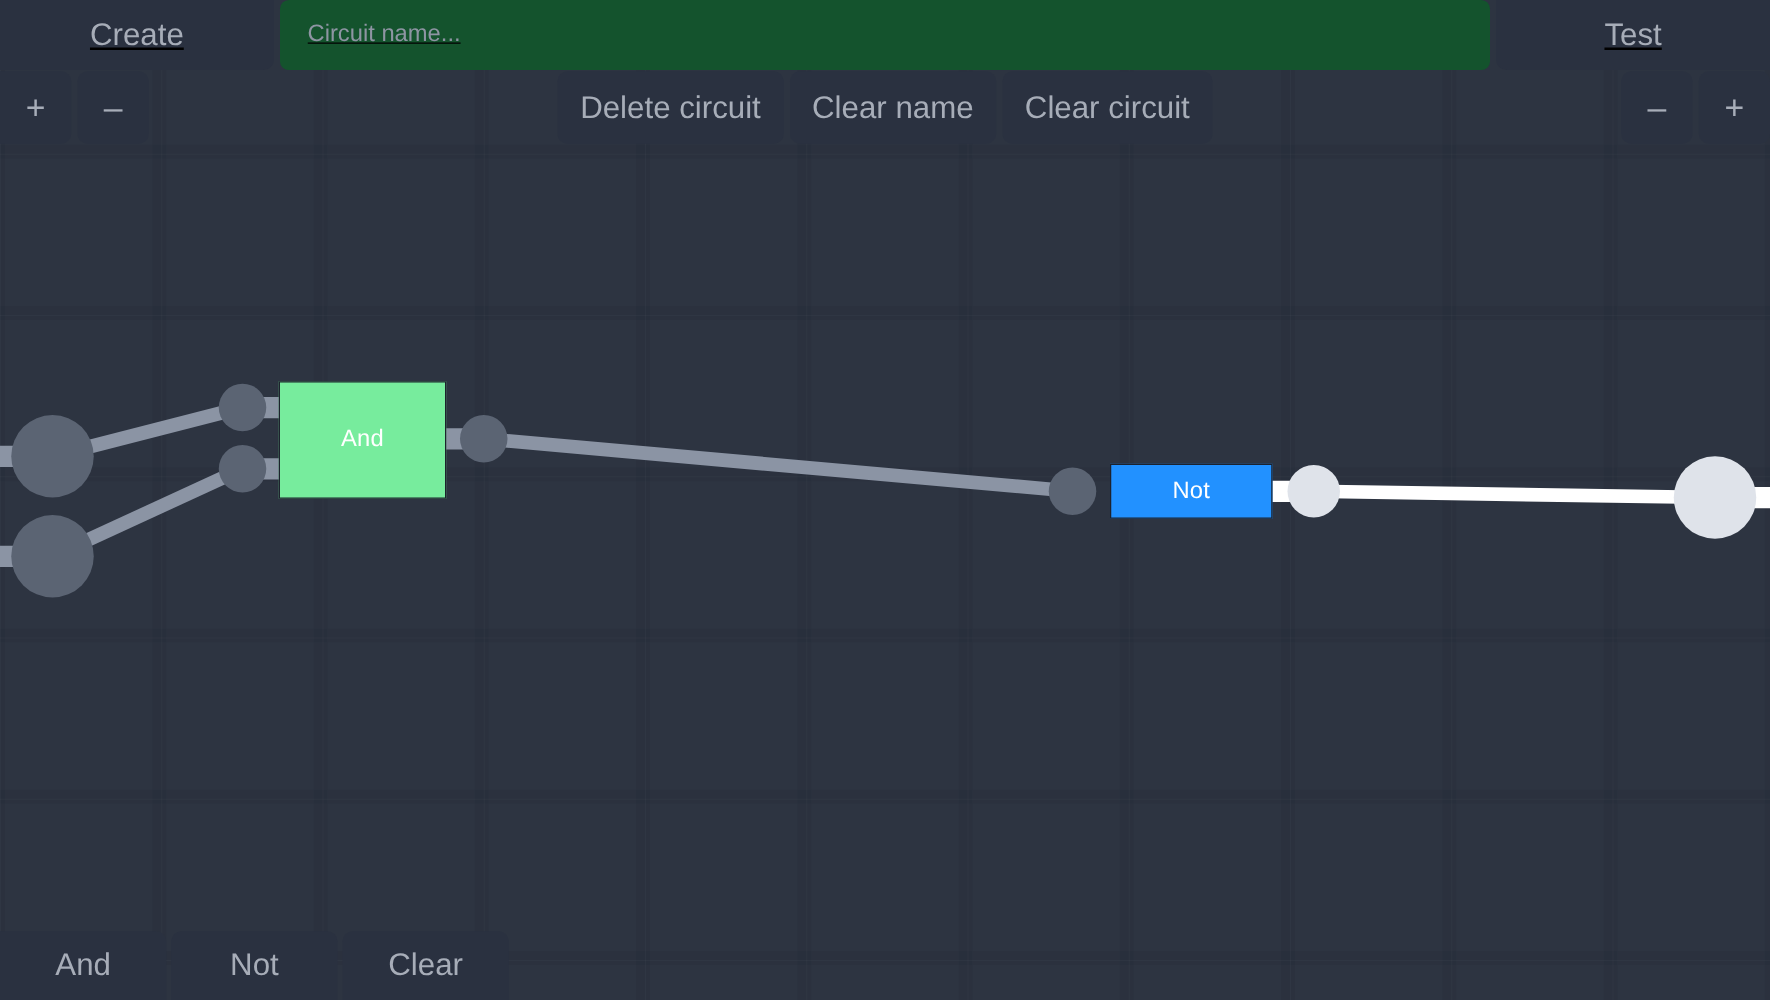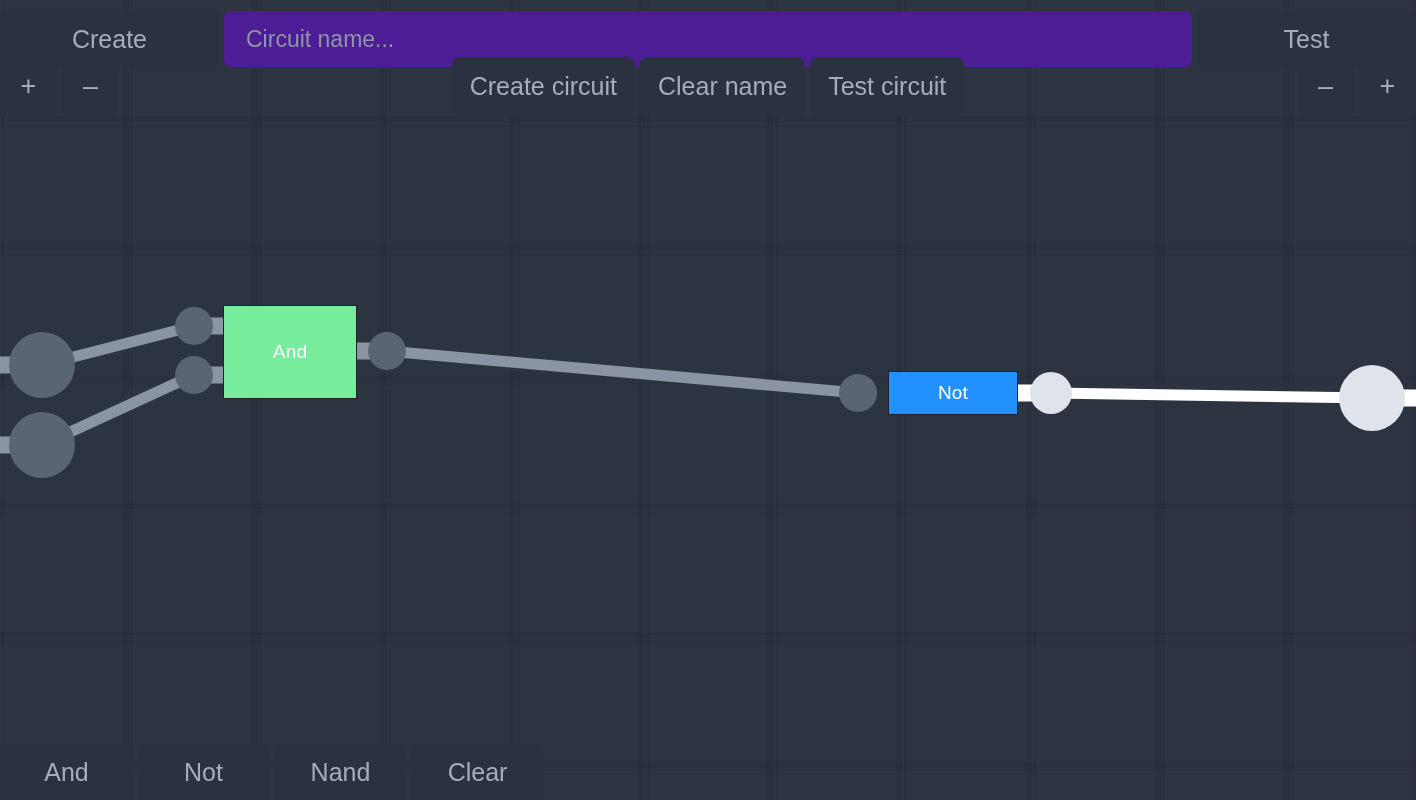--- a/index.html
+++ b/index.html
@@ -81,21 +81,21 @@
 
   
   .bar {
     position: absolute;
     left: 0;
     width: 1416px;
     display: flex;
     align-items: stretch;
   }
 
-  #topbar-row1 { top: 11px; height: 56px; }
+  #topbar-row1 { top: 0; height: 56px; text-decoration: underline; }
   #topbar-row2 { top: 57px; height: 58px; }
   #bottombar   { bottom: 0; height: 62px; }
 
   .btn {
     background: #2a3140;
     color: #a7adb8;
     border: none;
     border-radius: 7px;
     font-family: "Liberation Sans", sans-serif;
     font-size: 25px;
@@ -114,26 +114,26 @@
   .btn.small {
     font-size: 27px;
     padding: 0;
     width: 54px;
   }
 
   #create-btn { width: 219px; margin-right: 5px; height: 56px; border-radius: 0 0 8px 0; }
 
   #circuit-name {
     flex: 1 1 auto;
-    background: #4c1d95;
+    background: #14532d;
     border: none;
     border-radius: 7px;
     color: #aeb4bf;
     font-family: "Liberation Sans", sans-serif;
-    font-size: 23px;
+    font-size: 19px;
     font-weight: 300;
     padding: 0 22px;
     outline: none;
     margin-right: 5px;
     height: 56px;
   }
   #circuit-name::placeholder { color: #8e95a3; opacity: 1; }
 
   #menu-btn { width: 219px; height: 56px; border-radius: 0 0 0 8px; }
 
@@ -205,31 +205,30 @@
     <input id="circuit-name" type="text" placeholder="Circuit name..." value="" style="">
     <button class="btn" id="menu-btn">Test</button>
   </div>
 
   <div class="bar" id="topbar-row2">
     <div class="row2-left">
       <button class="btn small">+</button>
       <button class="btn small">–</button>
     </div>
     <div class="row2-mid">
-      <button class="btn">Create circuit</button>
+      <button class="btn">Delete circuit</button>
       <button class="btn">Clear name</button>
-      <button class="btn">Test circuit</button>
+      <button class="btn">Clear circuit</button>
     </div>
     <div class="row2-right">
       <button class="btn small">–</button>
       <button class="btn small">+</button>
     </div>
   </div>
 
   <div class="bar" id="bottombar">
       <button class="btn">And</button>
       <button class="btn">Not</button>
-      <button class="btn">Nand</button>
       <button class="btn">Clear</button>
       <div class="spacer"></div>
     </div>
 
 </div>
 
 </body></html>

